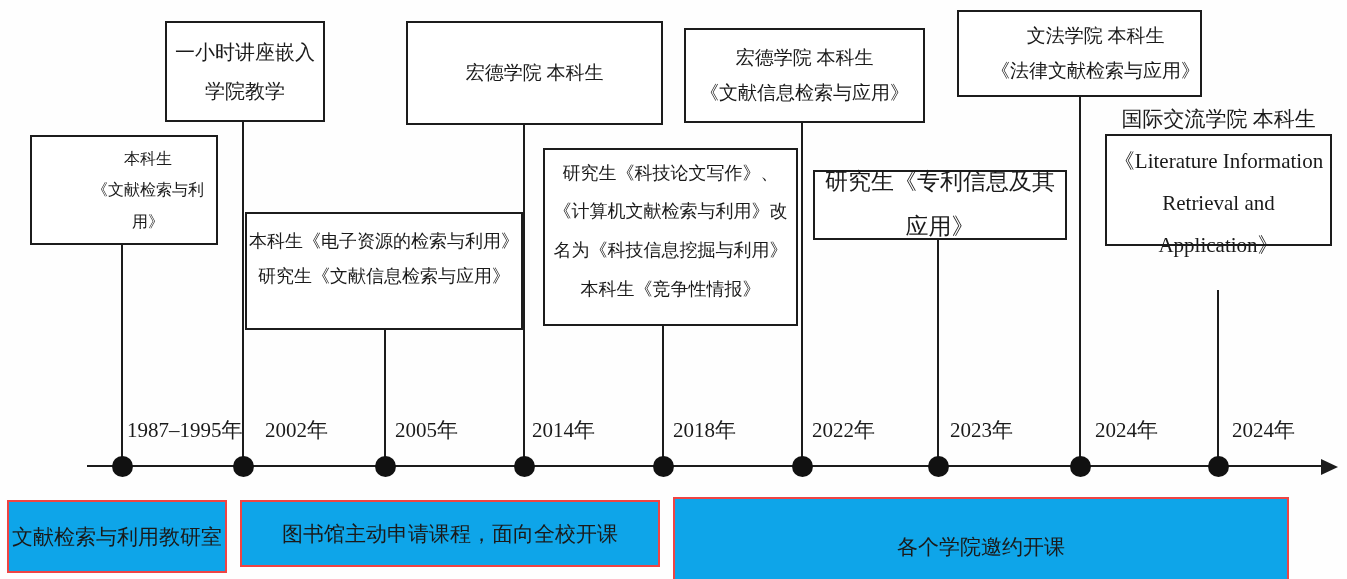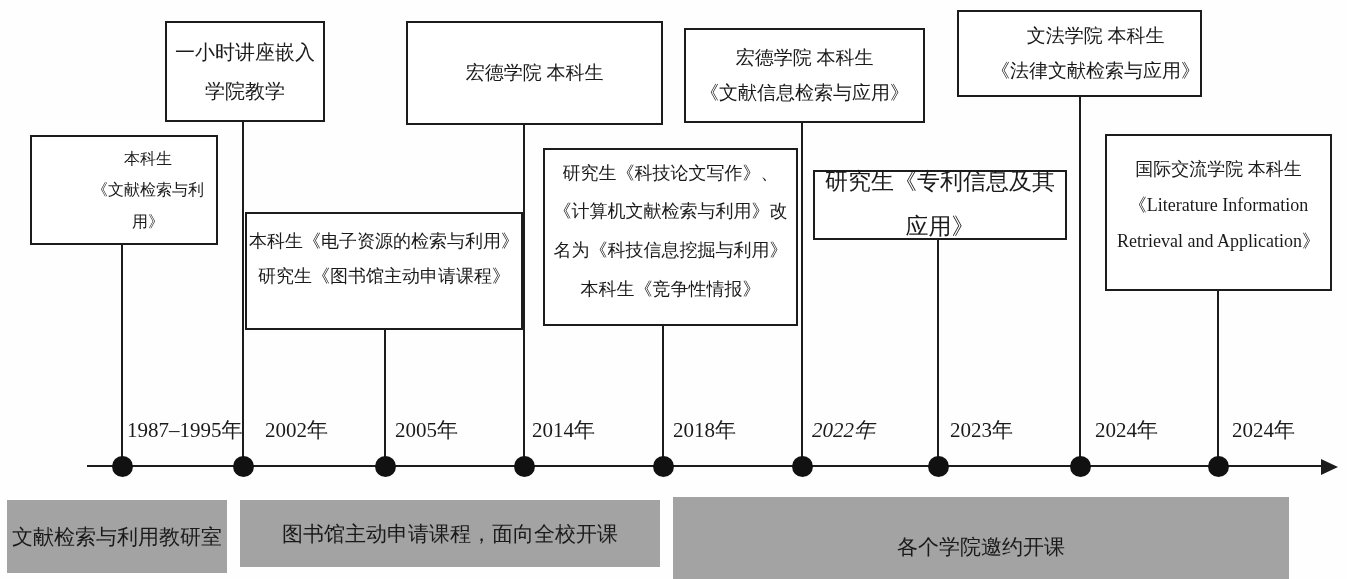--- a/index.html
+++ b/index.html
@@ -14,72 +14,72 @@
   }
   .conn{position:absolute;width:2px;background:#1c1c1c;}
   .dot{position:absolute;width:21px;height:21px;border-radius:50%;background:#111;}
   .axis{position:absolute;left:87px;top:465px;width:1236px;height:2px;background:#1c1c1c;}
   .arrowhead{
     position:absolute;left:1321px;top:459px;width:0;height:0;
     border-left:17px solid #1c1c1c;border-top:8px solid transparent;border-bottom:8px solid transparent;
   }
   .year{position:absolute;top:416px;font-size:21px;white-space:nowrap;}
   .phase{
-    position:absolute;box-sizing:border-box;border:2px solid #a3a3a3;background:#a3a3a3;
+    position:absolute;box-sizing:border-box;border:2px solid #ef4444;background:#0ea5e9;
     display:flex;justify-content:center;align-items:center;text-align:center;
     font-size:21px;white-space:nowrap;
   }
   
   #b0{left:30px;top:135px;width:188px;height:110px;font-size:16px;padding-left:48px;}
   #b1{left:165px;top:21px;width:160px;height:101px;font-size:20px;}
   #b2{left:245px;top:212px;width:278px;height:118px;font-size:18px;padding-bottom:24px;}
   #b3{left:406px;top:21px;width:257px;height:104px;font-size:19px;}
   #b4{left:543px;top:148px;width:255px;height:178px;font-size:18px;padding-bottom:12px;line-height:2.15;}
   #b5{left:684px;top:28px;width:241px;height:95px;font-size:19px;line-height:1.8;}
   #b6{left:813px;top:170px;width:254px;height:70px;font-size:23px;}
   #b7{left:957px;top:10px;width:245px;height:87px;font-size:19px;line-height:1.8;padding-left:32px;}
-  #b8{left:1105px;top:134px;width:227px;height:157px;font-size:18px;padding-bottom:16px;line-height:2.0;}
+  #b8{left:1105px;top:134px;width:227px;height:112px;font-size:21px;padding-bottom:16px;line-height:2.0;}
   
   #c0{left:121px;top:245px;height:221px;}
   #c1{left:242px;top:122px;height:344px;}
   #c2{left:384px;top:330px;height:136px;}
   #c3{left:523px;top:125px;height:341px;}
   #c4{left:662px;top:326px;height:140px;}
   #c5{left:801px;top:123px;height:343px;}
   #c6{left:937px;top:240px;height:226px;}
   #c7{left:1079px;top:97px;height:369px;}
   #c8{left:1217px;top:290px;height:176px;}
   
   #d0{left:112px;top:456px;} #d1{left:233px;top:456px;} #d2{left:375px;top:456px;}
   #d3{left:514px;top:456px;} #d4{left:653px;top:456px;} #d5{left:792px;top:456px;}
   #d6{left:928px;top:456px;} #d7{left:1070px;top:456px;} #d8{left:1208px;top:456px;}
   
   #y0{left:127px;} #y1{left:253px;margin-left:12px;} #y2{left:395px;} #y3{left:532px;} #y4{left:673px;}
-  #y5{left:812px;font-style:italic;} #y6{left:950px;} #y7{left:1095px;} #y8{left:1232px;}
+  #y5{left:812px;} #y6{left:950px;} #y7{left:1095px;} #y8{left:1232px;}
   
   #p0{left:7px;top:500px;width:220px;height:73px;}
   #p1{left:240px;top:500px;width:420px;height:67px;}
   #p2{left:673px;top:497px;width:616px;height:100px;}
 </style>
 </head>
 <body>
 
 <div id="stage">
 
   <div class="box" id="b0">
     <div>本科生</div>
     <div>《文献检索与利用》</div>
   </div>
   <div class="box" id="b1">
     <div>一小时讲座嵌入</div>
     <div>学院教学</div>
   </div>
   <div class="box" id="b2">
     <div>本科生《电子资源的检索与利用》</div>
-    <div>研究生《图书馆主动申请课程》</div>
+    <div>研究生《文献信息检索与应用》</div>
   </div>
   <div class="box" id="b3">
     <div>宏德学院 本科生</div>
   </div>
   <div class="box" id="b5">
     <div>宏德学院 本科生</div>
     <div>《文献信息检索与应用》</div>
   </div>
   <div class="box" id="b4">
     <div>研究生《科技论文写作》、</div>

